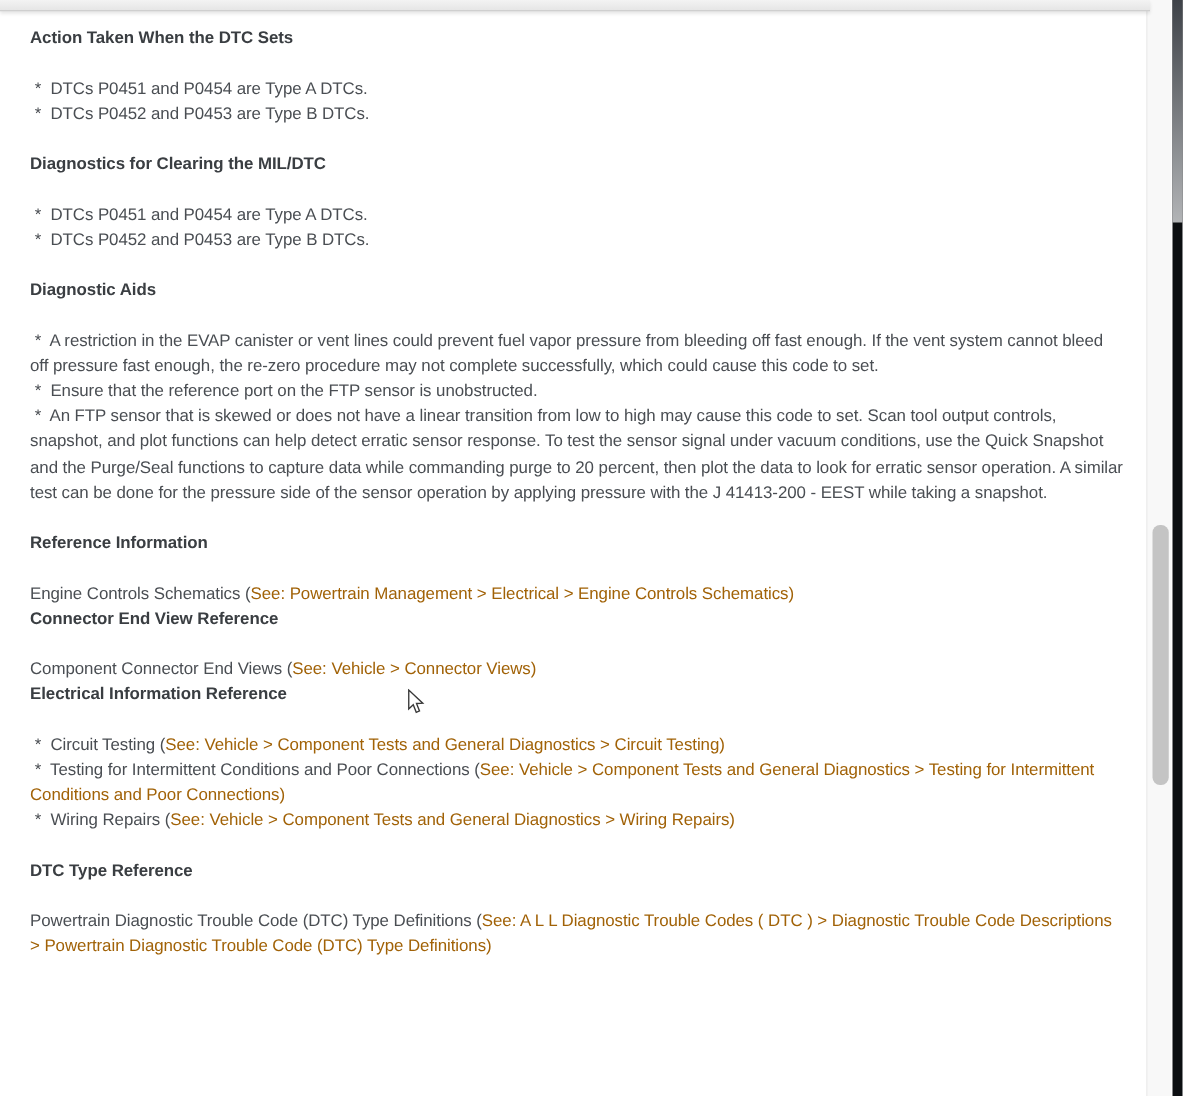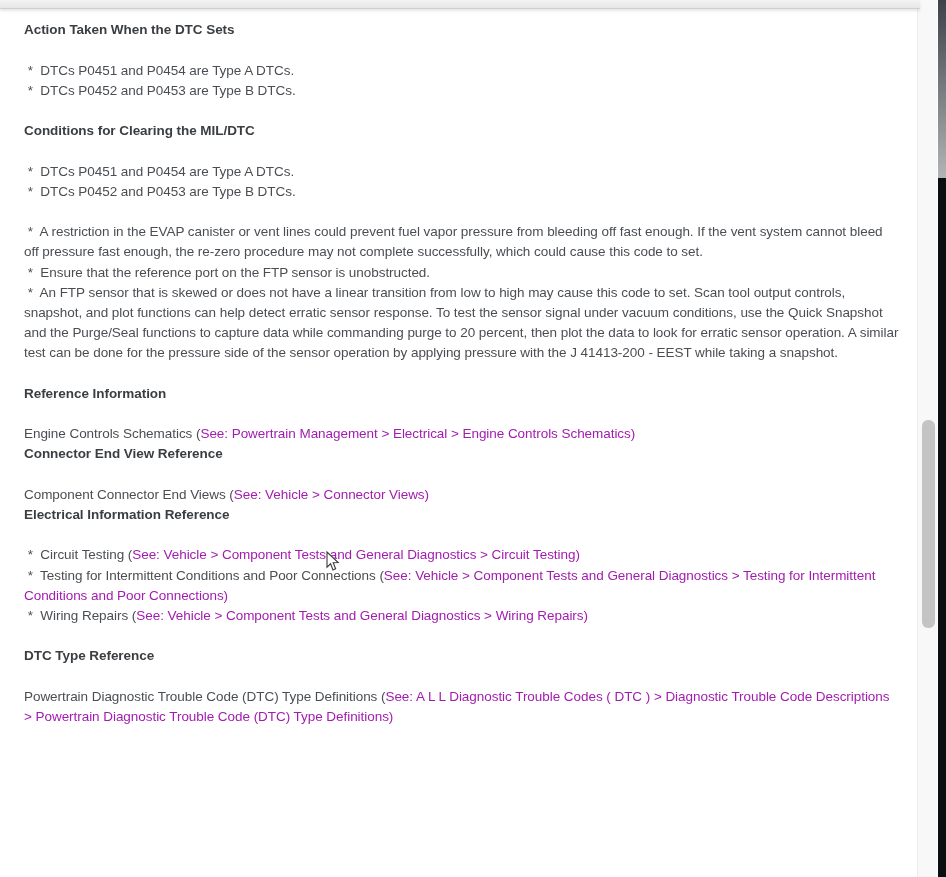--- a/index.html
+++ b/index.html
@@ -33,21 +33,21 @@
   .group { margin-top: 20.2px; }
   .line, .b {
     font-size: 13.5px;
     line-height: 20.2px;
     letter-spacing: -0.05px;
     color: #4a4e53;
     white-space: pre-wrap;
   }
   .b { font-weight: bold; color: #3a3e42; }
   a.lnk, .lnk-suf {
-    color: #a21caf;
+    color: #a16207;
     text-decoration: none;
     cursor: pointer;
   }
 
   
   .track {
     position: absolute; left: 917px; top: 0; width: 20px; height: 877px;
     background: #f8f8f8;
     border-left: 1px solid #ececec;
     box-sizing: border-box;
@@ -86,28 +86,31 @@
       <div class="group">
         <div class="b">Action Taken When the DTC Sets</div>
       </div>
 
       <div class="group">
         <div class="line"> *  DTCs P0451 and P0454 are Type A DTCs.</div>
         <div class="line"> *  DTCs P0452 and P0453 are Type B DTCs.</div>
       </div>
 
       <div class="group">
-        <div class="b">Conditions for Clearing the MIL/DTC</div>
+        <div class="b">Diagnostics for Clearing the MIL/DTC</div>
       </div>
 
       <div class="group">
         <div class="line"> *  DTCs P0451 and P0454 are Type A DTCs.</div>
         <div class="line"> *  DTCs P0452 and P0453 are Type B DTCs.</div>
       </div>
 
+      <div class="group">
+        <div class="b">Diagnostic Aids</div>
+      </div>
 
       <div class="group">
         <div class="line"> *  A restriction in the EVAP canister or vent lines could prevent fuel vapor pressure from bleeding off fast enough. If the vent system cannot bleed off pressure fast enough, the re-zero procedure may not complete successfully, which could cause this code to set.</div>
         <div class="line"> *  Ensure that the reference port on the FTP sensor is unobstructed.</div>
         <div class="line"> *  An FTP sensor that is skewed or does not have a linear transition from low to high may cause this code to set. Scan tool output controls, snapshot, and plot functions can help detect erratic sensor response. To test the sensor signal under vacuum conditions, use the Quick Snapshot and the Purge/Seal functions to capture data while commanding purge to 20 percent, then plot the data to look for erratic sensor operation. A similar test can be done for the pressure side of the sensor operation by applying pressure with the J 41413-200 - EEST while taking a snapshot.</div>
       </div>
 
       <div class="group">
         <div class="b">Reference Information</div>
       </div>

